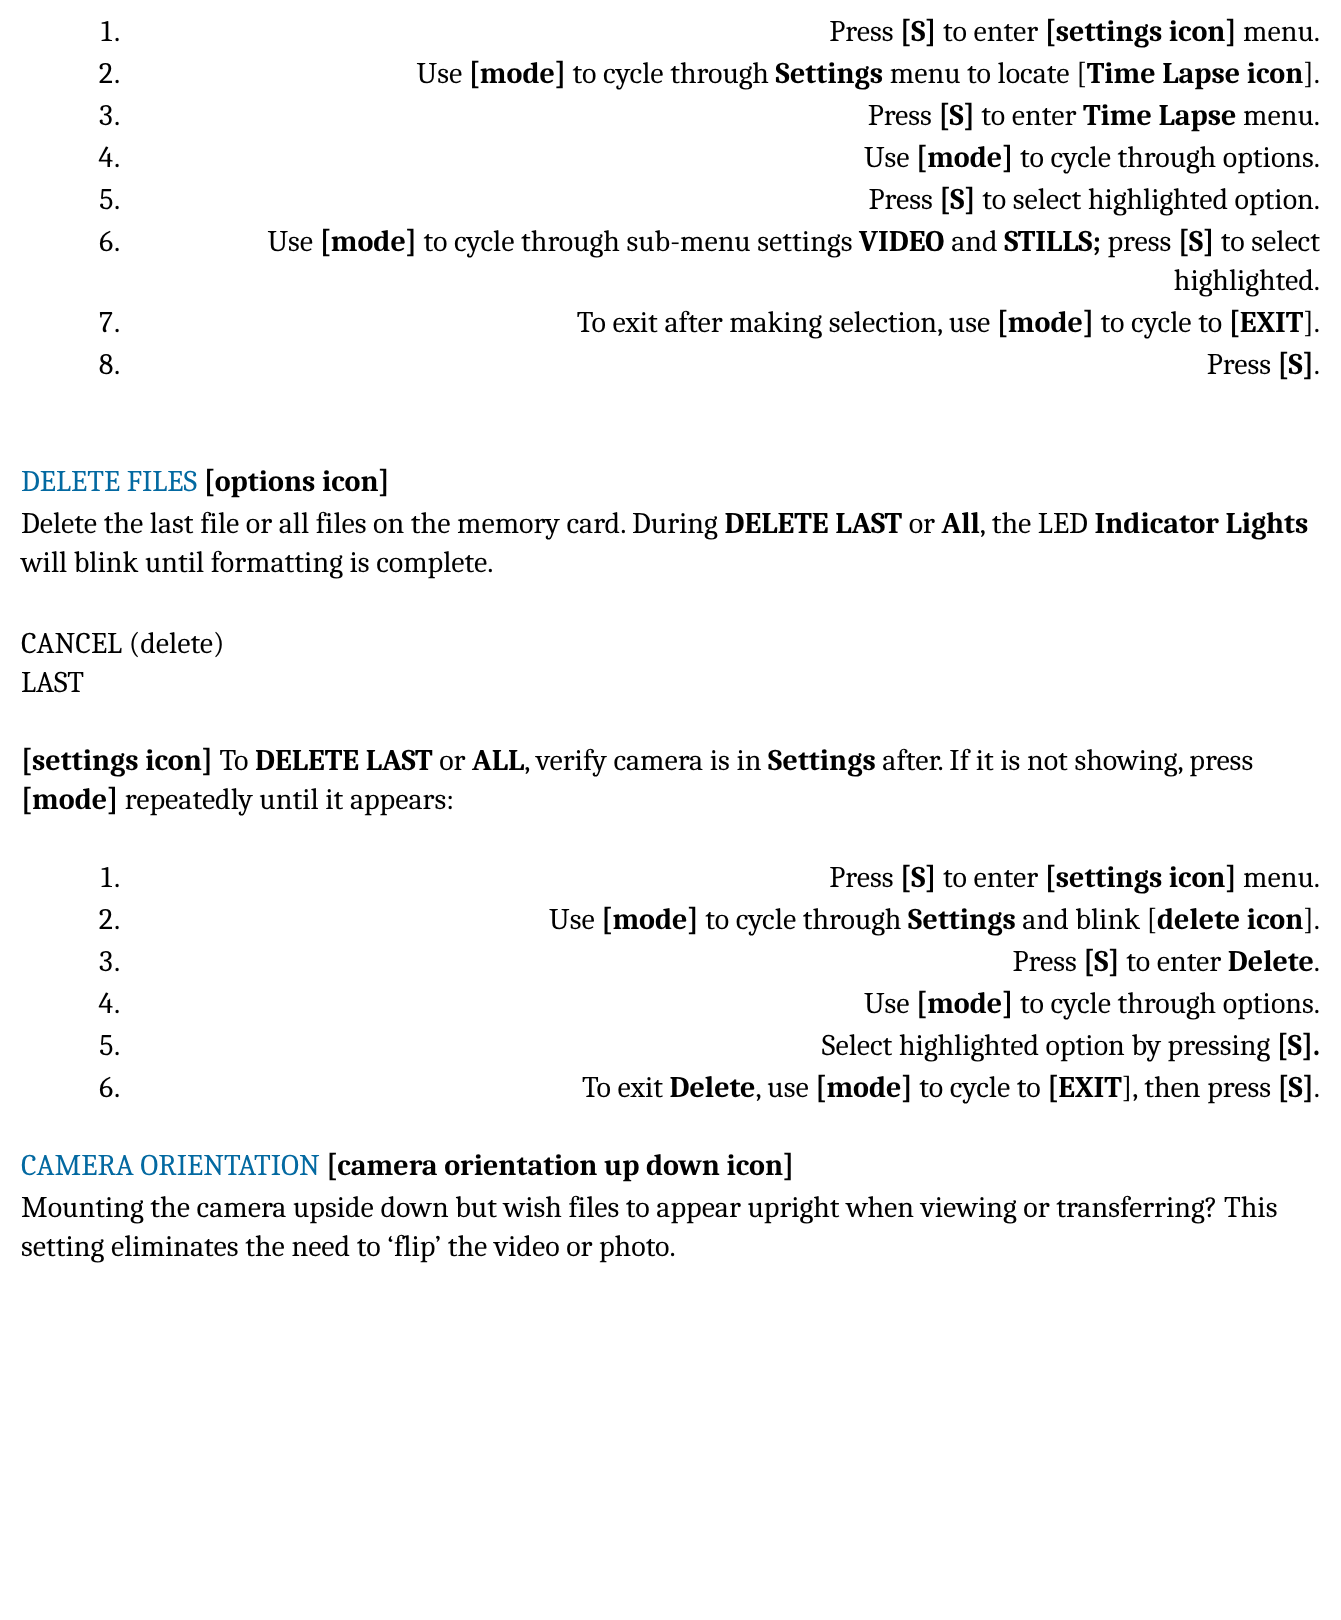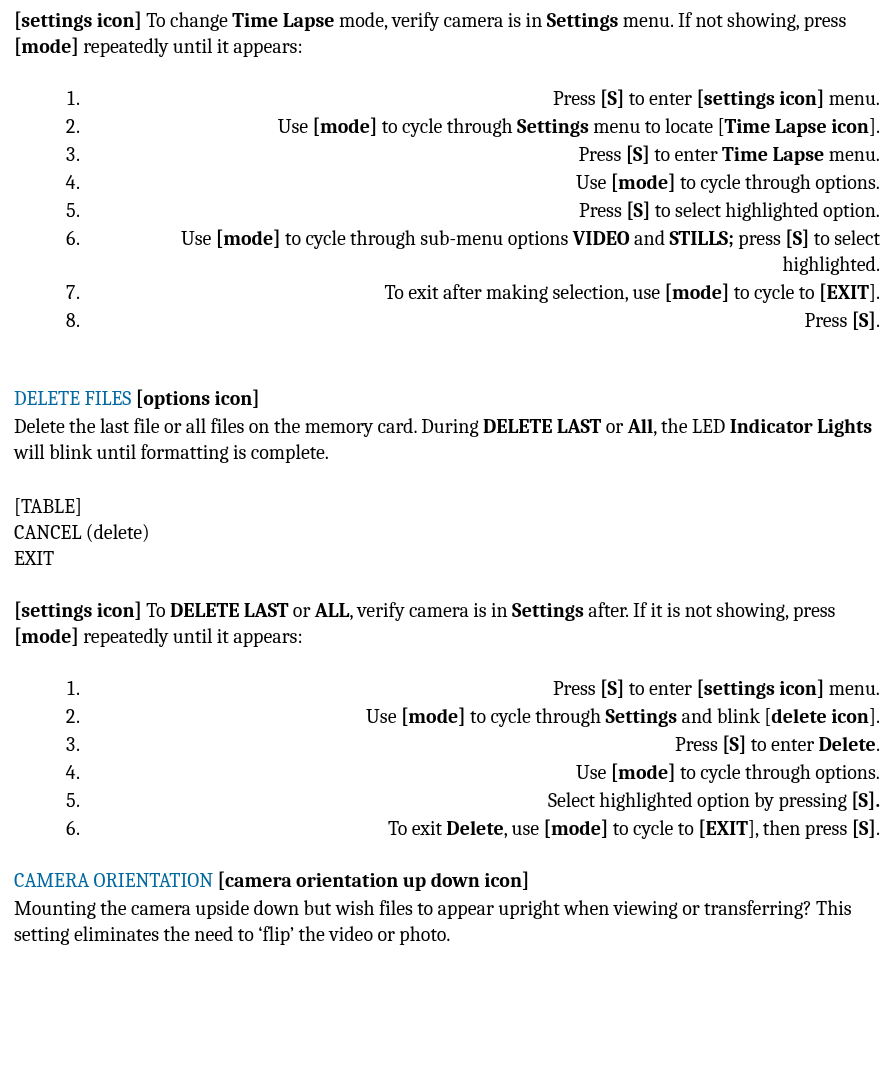--- a/index.html
+++ b/index.html
@@ -28,52 +28,48 @@
   .tableish div { margin: 0; }
   .lead { margin-bottom: 26px; }
 </style>
 </head>
 <body>
 
 
 
 
 <div class="section">
-  <div class="lead">
-    <b>[settings icon]</b><span> To change </span><b>Time Lapse</b><span> mode, verify camera is in </span><b>Settings</b><span> menu. If not showing, press </span><b>[mode]</b><span> repeatedly until it appears:</span>
-  </div>
 
   <ol>
     <li><span>Press </span><b>[S]</b><span> to enter </span><b>[settings icon]</b><span> menu.</span></li>
     <li><span>Use </span><b>[mode]</b><span> to cycle through </span><b>Settings</b><span> menu to locate [</span><b>Time Lapse icon</b><span>].</span></li>
     <li><span>Press </span><b>[S]</b><span> to enter </span><b>Time Lapse</b><span> menu.</span></li>
     <li><span>Use </span><b>[mode]</b><span> to cycle through options.</span></li>
     <li><span>Press </span><b>[S]</b><span> to select highlighted option.</span></li>
-    <li><span>Use </span><b>[mode]</b><span> to cycle through sub-menu options </span><b>VIDEO</b><span> and </span><b>STILLS;</b><span> press </span><b>[S]</b><span> to select highlighted.</span></li>
+    <li><span>Use </span><b>[mode]</b><span> to cycle through sub-menu settings </span><b>VIDEO</b><span> and </span><b>STILLS;</b><span> press </span><b>[S]</b><span> to select highlighted.</span></li>
     <li><span>To exit after making selection, use </span><b>[mode]</b><span> to cycle to </span><b>[EXIT</b><span>].</span></li>
     <li><span>Press </span><b>[S]</b><span>.</span></li>
   </ol>
 </div>
 
 <br>
 
 
 <div class="hdr">
   <span class="gray">DELETE FILES </span><b>[options icon]</b>
 </div>
 <div class="para">
   <span>Delete the last file or all files on the memory card. During </span><b>DELETE LAST</b><span> or </span><b>All</b><span>, the LED </span><b>Indicator Lights</b><span> will blink until formatting is complete.</span>
 </div>
 
 <br>
 
 <div class="tableish">
-  <div>[TABLE]</div>
   <div>CANCEL  (delete)</div>
-  <div>EXIT</div>
+  <div>LAST</div>
 </div>
 
 <div class="lead">
   <b>[settings icon]</b><span> To </span><b>DELETE LAST</b><span> or </span><b>ALL</b><span>, verify camera is in </span><b>Settings</b><span> after. If it is not showing, press </span><b>[mode]</b><span> repeatedly until it appears:</span>
 </div>
 
 <ol class="section">
   <li><span>Press </span><b>[S]</b><span> to enter </span><b>[settings icon]</b><span> menu.</span></li>
   <li><span>Use </span><b>[mode]</b><span> to cycle through </span><b>Settings</b><span> and blink [</span><b>delete icon</b><span>].</span></li>
   <li><span>Press </span><b>[S]</b><span> to enter </span><b>Delete</b><span>.</span></li>

